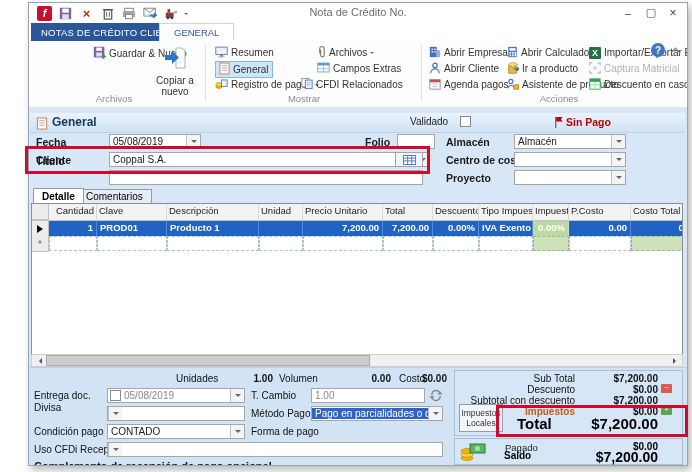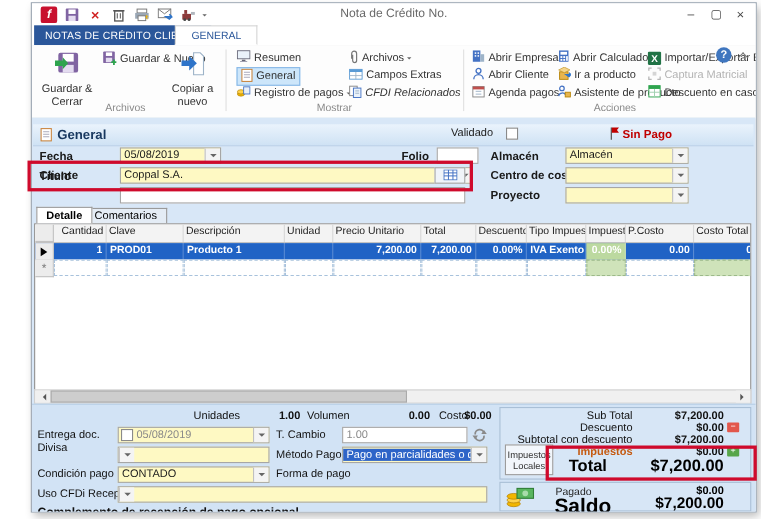--- a/index.html
+++ b/index.html
@@ -36,21 +36,21 @@
   .vsep{position:absolute;top:4px;height:56px;width:1px;background:#e0e0e0;}
   .tri{display:inline-block;width:0;height:0;border:3px solid transparent;border-top-color:#666;
        margin-top:3px;}
   .tri.sm{border-width:2.5px;}
   
   #content{left:0;top:104px;width:100%;height:358px;background:#d8e7f7;}
   #genbar{left:1px;top:6px;width:655px;height:19px;
           background:linear-gradient(#eaf3fc,#cfe2f4);border-bottom:1px solid #bcd2e8;}
   .sect-title{font-size:12px;font-weight:700;color:#17375e;}
   .flbl{position:absolute;font-size:10.5px;font-weight:700;color:#1a1a1a;}
-  .combo{position:absolute;height:15px;background:#fef9c3;border:1px solid #a6a6a6;box-sizing:border-box;
+  .combo{position:absolute;height:15px;background:#ffffff;border:1px solid #a6a6a6;box-sizing:border-box;
          display:flex;align-items:center;font-size:10px;color:#1a1a1a;cursor:default;}
   .combo .val{flex:1;padding:0 3px;overflow:hidden;white-space:nowrap;}
   .dd{width:13px;height:100%;border-left:1px solid #c0c0c0;background:#f4f4f4;
       display:flex;align-items:center;justify-content:center;flex:none;}
   .inputbox{position:absolute;height:15px;background:#fff;border:1px solid #a6a6a6;box-sizing:border-box;
             font-size:10px;padding:0 3px;display:flex;align-items:center;}
   .chk{width:11px;height:11px;background:#fff;border:1px solid #8a8a8a;display:inline-block;box-sizing:border-box;}
   .grayval{color:#8a8a8a;}
   
   .dtab{position:absolute;height:15px;font-size:10px;display:flex;align-items:center;padding:0 8px;
@@ -161,31 +161,20 @@
       <div class="abs wbtn" style="right:3px;font-size:12px;">×</div>
     </div>
 
     <div class="abs" id="tabrow">
       <div class="maintab">NOTAS DE CRÉDITO CLIENTE</div>
       <div class="doctab">GENERAL</div>
     </div>
 
     <div class="abs" id="ribbon">
 
-      <div class="bigbtn" style="left:4px;">
-        <span class="bic">
-          <svg width="24" height="24" viewBox="0 0 24 24">
-              <rect x="4" y="2" width="18" height="18" rx="2" fill="#8064a2"></rect>
-              <rect x="8" y="3" width="10" height="7" fill="#fff"></rect>
-              <rect x="8" y="13" width="10" height="7" fill="#e4dcf0"></rect>
-              <polygon points="1,9 8,9 8,6 13,11.5 8,17 8,14 1,14" fill="#2ea44e"></polygon>
-            </svg>
-        </span>
-        <span style="width:48px;">Guardar &amp; Cerrar</span>
-      </div>
       <div class="rit" style="left:64px;top:5px;">
         <span>
           <svg width="13" height="13" viewBox="0 0 16 16">
               <rect x="1" y="1" width="13" height="13" rx="1" fill="#8064a2"></rect>
               <rect x="4" y="2" width="7" height="4" fill="#fff"></rect>
               <rect x="4" y="8" width="7" height="5" fill="#e4dcf0"></rect>
               <line x1="13" y1="10" x2="13" y2="16" stroke="#2ea44e" stroke-width="2"></line>
               <line x1="10" y1="13" x2="16" y2="13" stroke="#2ea44e" stroke-width="2"></line>
             </svg>
         </span>
@@ -249,21 +238,21 @@
         <span>
           <svg width="13" height="11" viewBox="0 0 16 13">
               <rect x="1" y="1" width="14" height="11" fill="#fff" stroke="#5b9bd5"></rect>
               <rect x="1" y="1" width="14" height="3" fill="#5b9bd5"></rect>
               <line x1="1" y1="8" x2="15" y2="8" stroke="#9db3c8"></line>
               <line x1="8" y1="4" x2="8" y2="12" stroke="#9db3c8"></line>
             </svg>
         </span>
         <span>Campos Extras</span>
       </div>
-      <div class="rit" style="left:288px;top:36px;font-style:italic;">
+      <div class="rit" style="left:272px;top:36px;">
         <span>
           <svg width="12" height="13" viewBox="0 0 14 14">
               <rect x="1" y="1" width="8" height="10" fill="#fff" stroke="#888"></rect>
               <rect x="5" y="3" width="8" height="10" fill="#eaf2fa" stroke="#4472c4"></rect>
               <line x1="7" y1="6" x2="11" y2="6" stroke="#9db3c8"></line>
               <line x1="7" y1="8.5" x2="11" y2="8.5" stroke="#9db3c8"></line>
             </svg>
         </span>
         <span>CFDI Relacionados</span>
       </div>
@@ -606,21 +595,21 @@
             <svg width="26" height="20" viewBox="0 0 26 20">
                 <ellipse cx="7" cy="16" rx="6" ry="2.6" fill="#f2b600" stroke="#b8860b" stroke-width=".7"></ellipse>
                 <ellipse cx="7" cy="12.6" rx="6" ry="2.6" fill="#ffd34d" stroke="#b8860b" stroke-width=".7"></ellipse>
                 <ellipse cx="7" cy="9.2" rx="6" ry="2.6" fill="#f2b600" stroke="#b8860b" stroke-width=".7"></ellipse>
                 <rect x="10" y="2" width="15" height="9" fill="#59b55f" stroke="#2f7d36"></rect>
                 <circle cx="17.5" cy="6.5" r="2.6" fill="#a8dcab"></circle>
               </svg>
           </span>
           <span class="abs" style="left:50px;top:3px;font-size:9.5px;color:#222;">Pagado</span>
           <span class="abs" style="left:103px;top:2px;width:100px;text-align:right;font-size:10px;font-weight:700;">$0.00</span>
-          <span class="abs" style="left:49px;top:11px;font-size:19px;font-weight:700;color:#000;">Saldo</span>
+          <span class="abs" style="left:49px;top:11px;font-size:10px;font-weight:700;color:#000;">Saldo</span>
           <span class="abs" style="left:90px;top:10px;width:113px;text-align:right;font-size:14px;font-weight:700;color:#000;">$7,200.00</span>
         </div>
       </div>
     </div>
   </div>
 
   <div class="ann" style="left:25px;top:146px;width:399px;height:22px;"></div>
   <div class="ann" style="left:496px;top:405px;width:186px;height:26px;"></div>
 </div>
 

